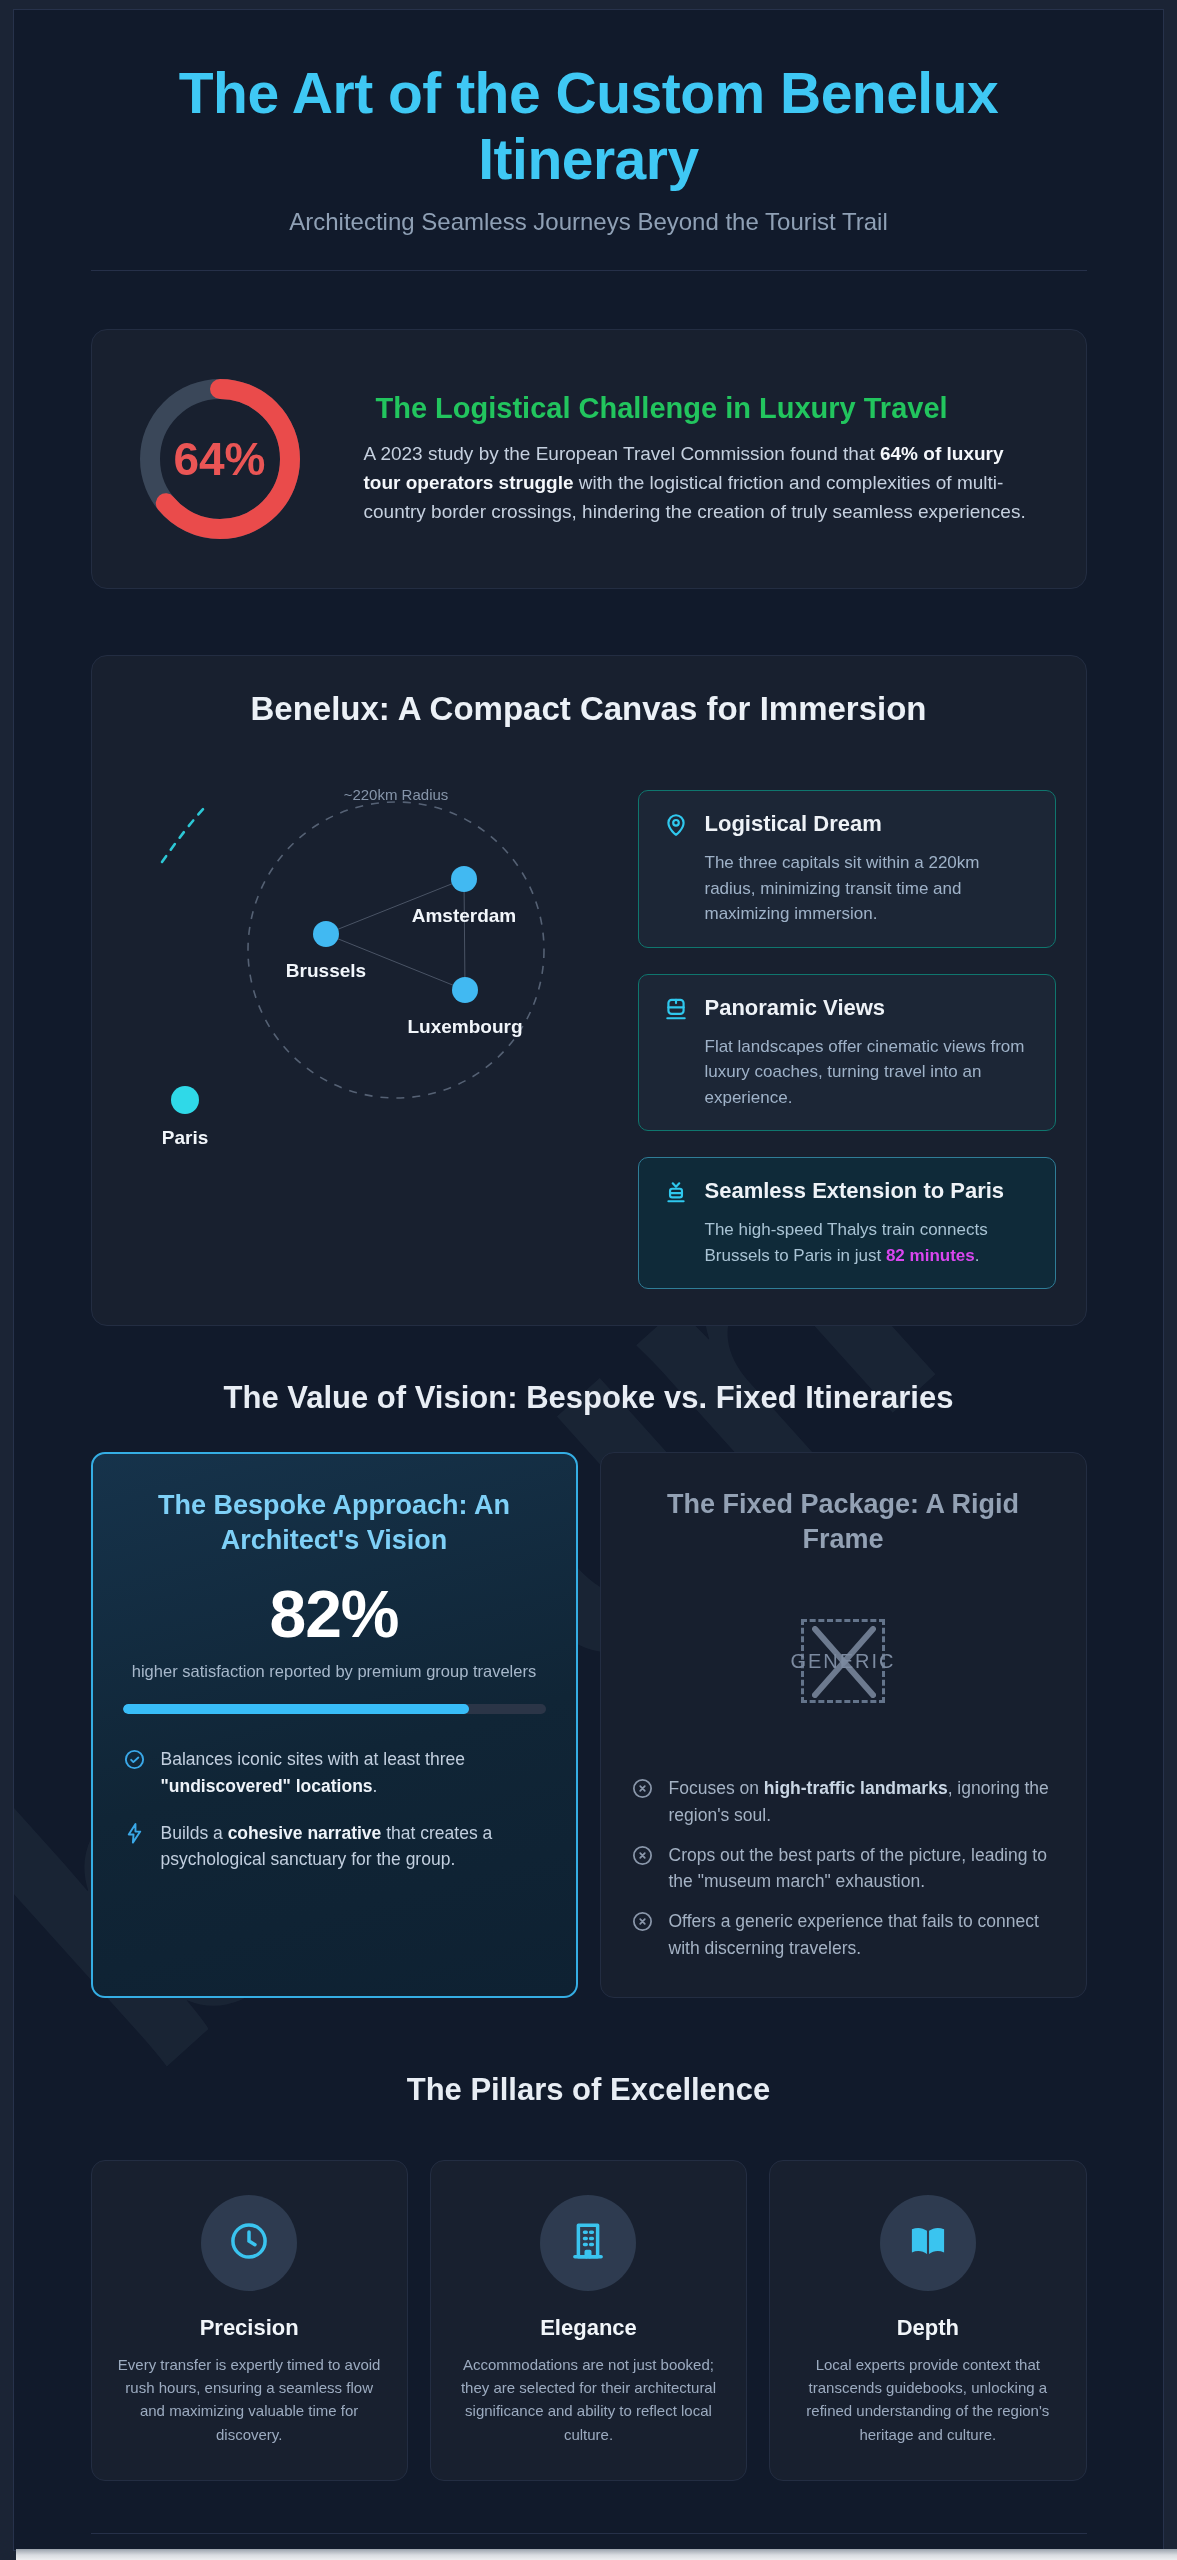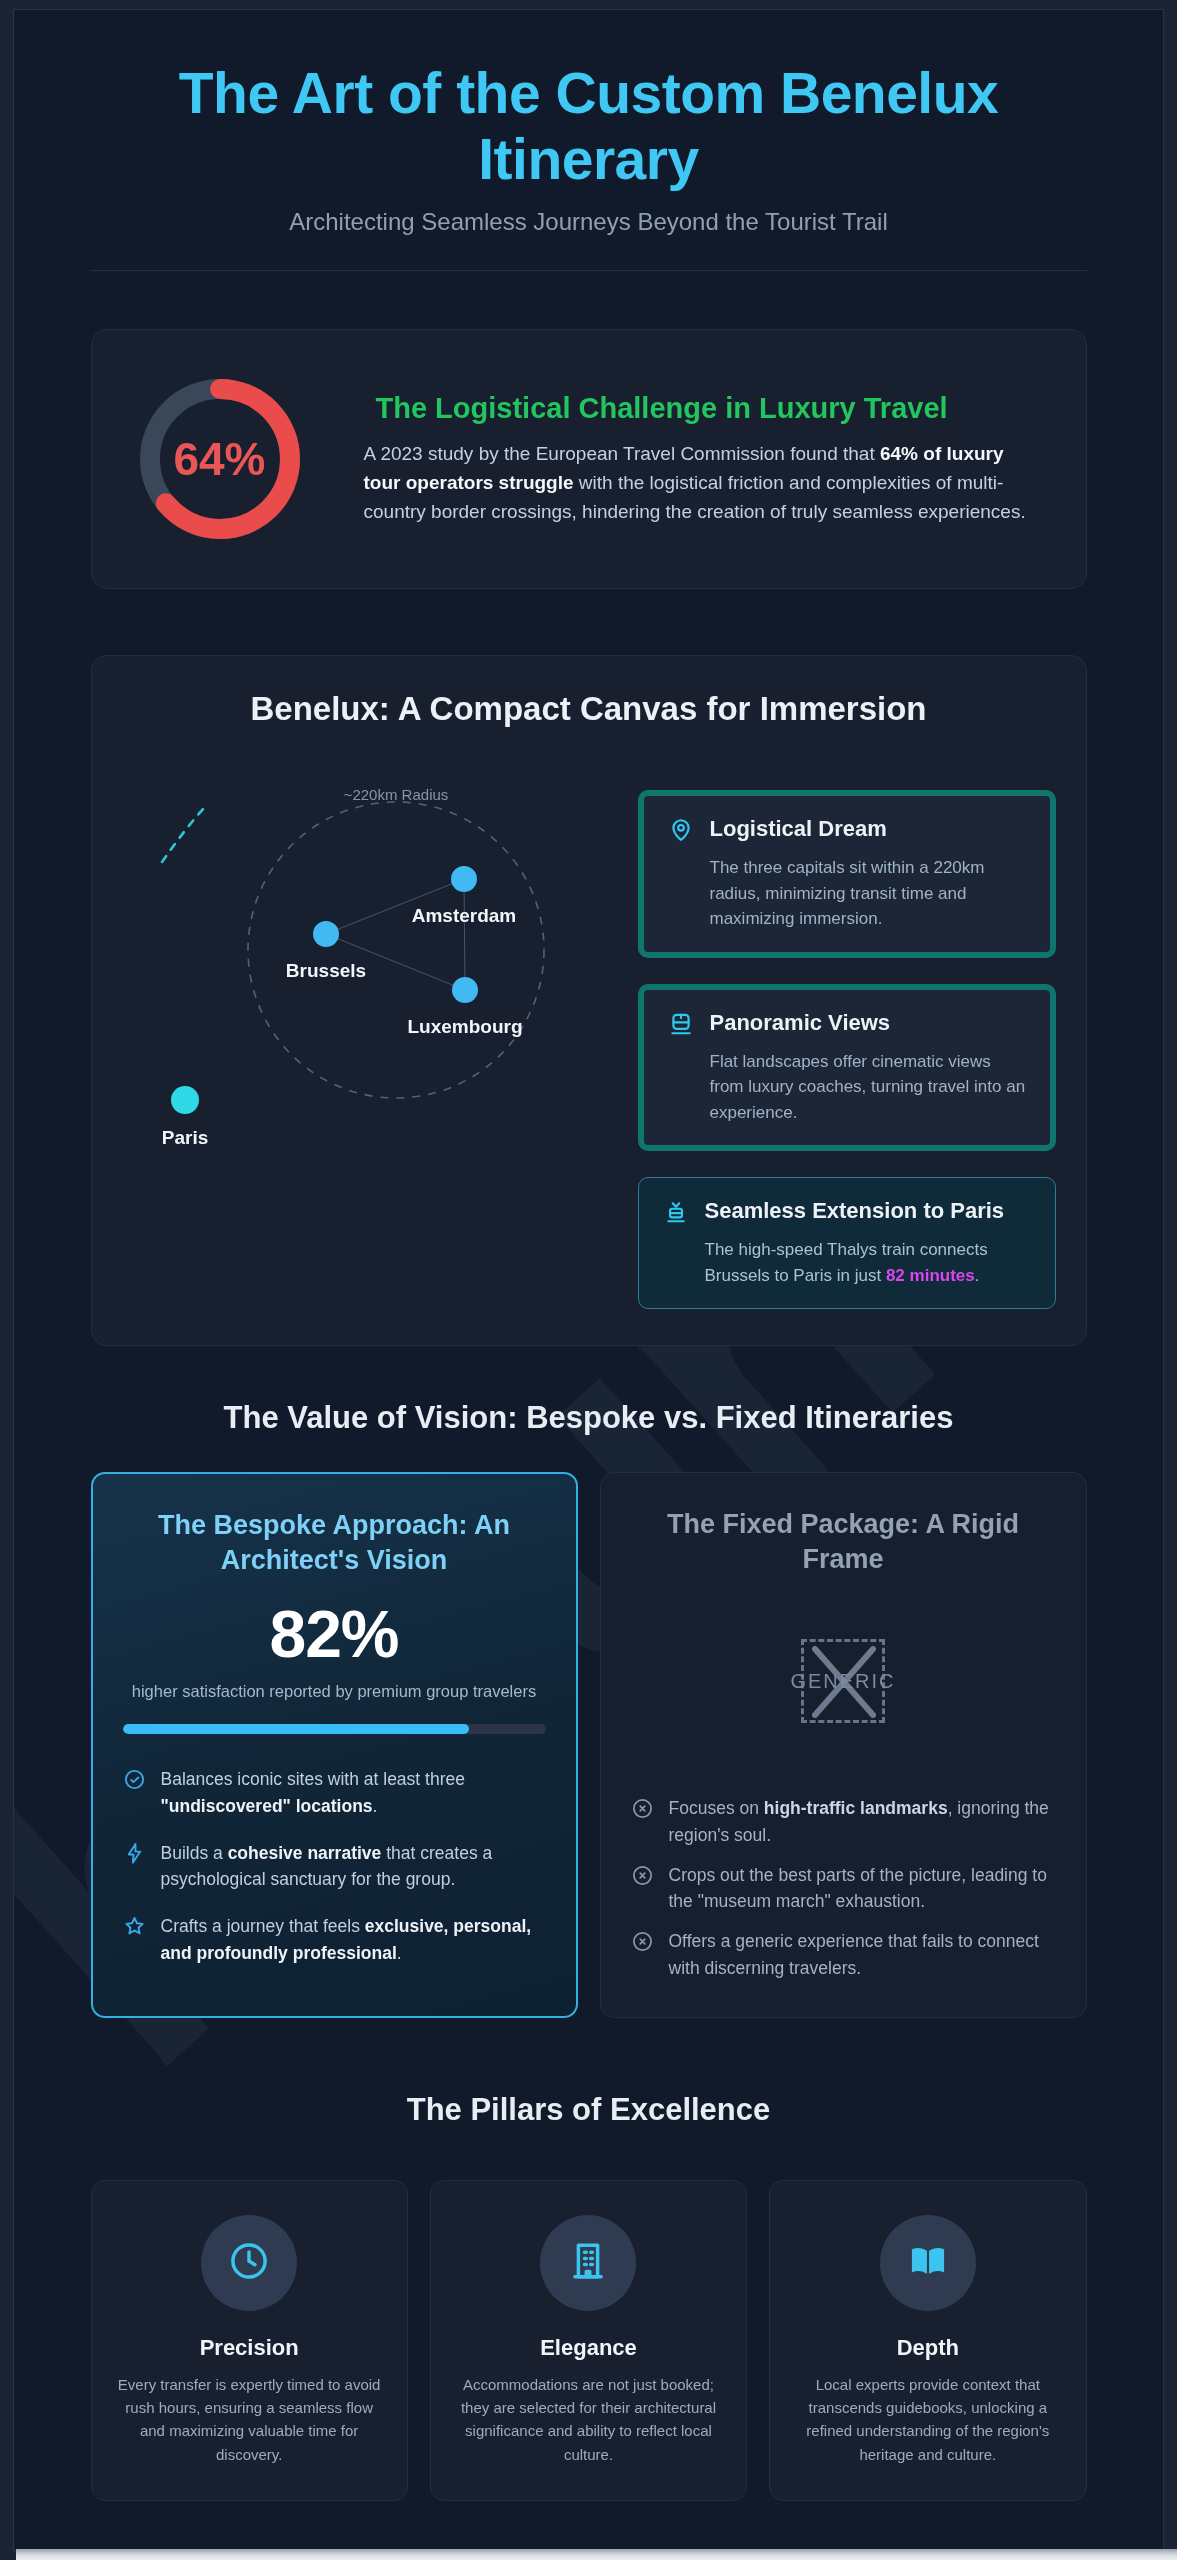--- a/index.html
+++ b/index.html
@@ -45,21 +45,21 @@
   }
   .challenge-text h2 { font-size:29px; font-weight:bold; color:#22c55e;margin-left:12px; }
   .challenge-text p { margin-top:14px; font-size:19px; line-height:1.55; color:#c5d0df; max-width:680px; }
   .challenge-text p b { color:#f4f7fb; }
   
   .benelux { margin-top:66px; padding:34px 30px 36px 30px; }
   .benelux h2 { text-align:center; font-size:33px; font-weight:bold; color:#ecf1f7; }
   .benelux-row { display:flex; margin-top:20px; gap:18px; }
   .map-area { flex:0 0 498px; }
   .info-col { flex:1; display:flex; flex-direction:column; gap:26px; padding-top:42px; }
-  .info-box { background:#1c2636; border:6px solid #0f766e; border-radius:10px; padding:20px 24px; }
+  .info-box { background:#1c2636; border:1px solid #0f766e; border-radius:10px; padding:20px 24px; }
   .info-box .box-head { display:flex; align-items:flex-start; gap:16px; }
   .info-box .box-icon { flex:0 0 26px; color:#2fc8ee; padding-top:1px; }
   .info-box h3 { font-size:22px; font-weight:bold; color:#eef2f7; }
   .info-box p { margin-top:8px; margin-left:42px; font-size:17px; line-height:1.5; color:#9fb2c8; }
   .info-box p b { color:#d946ef; }
   .info-box.highlight { background:#0f2a39; border:1px solid #2f7d97; }
   .info-box.highlight p { color:#a9c3d4; }
   
   .section-title { margin-top:54px; text-align:center; font-size:31px; font-weight:bold; color:#e8edf4; }
   .vs-grid { margin-top:36px; display:grid; grid-template-columns:1fr 1fr; gap:22px; align-items:stretch; }
@@ -234,28 +234,20 @@
             <span><span>Balances iconic sites with at least three </span><b>"undiscovered" locations</b><span>.</span></span>
           </li>
           <li class="bullet">
             <span class="b-icon">
               <svg width="23" height="23" viewBox="0 0 24 24" fill="none" stroke="currentColor" stroke-width="2" stroke-linecap="round" stroke-linejoin="round">
                   <polygon points="13 2 6 13 11 13 10.3 21.5 18 10 13 10 13 2"></polygon>
                 </svg>
             </span>
             <span><span>Builds a </span><b>cohesive narrative</b><span> that creates a psychological sanctuary for the group.</span></span>
           </li>
-          <li class="bullet">
-            <span class="b-icon">
-              <svg width="23" height="23" viewBox="0 0 24 24" fill="none" stroke="currentColor" stroke-width="2" stroke-linecap="round" stroke-linejoin="round">
-                  <polygon points="12 3 14.6 8.6 20.5 9.3 16.2 13.3 17.4 19.2 12 16.2 6.6 19.2 7.8 13.3 3.5 9.3 9.4 8.6 12 3"></polygon>
-                </svg>
-            </span>
-            <span><span>Crafts a journey that feels </span><b>exclusive, personal, and profoundly professional</b><span>.</span></span>
-          </li>
         </ul>
       </div>
 
       <div class="fixedpkg">
         <h3>The Fixed Package: A Rigid Frame</h3>
         <div class="generic-wrap">
           <div class="generic-box">
             <span>GENERIC</span>
           </div>
           <svg class="generic-x" width="120" height="120" viewBox="0 0 120 120">

